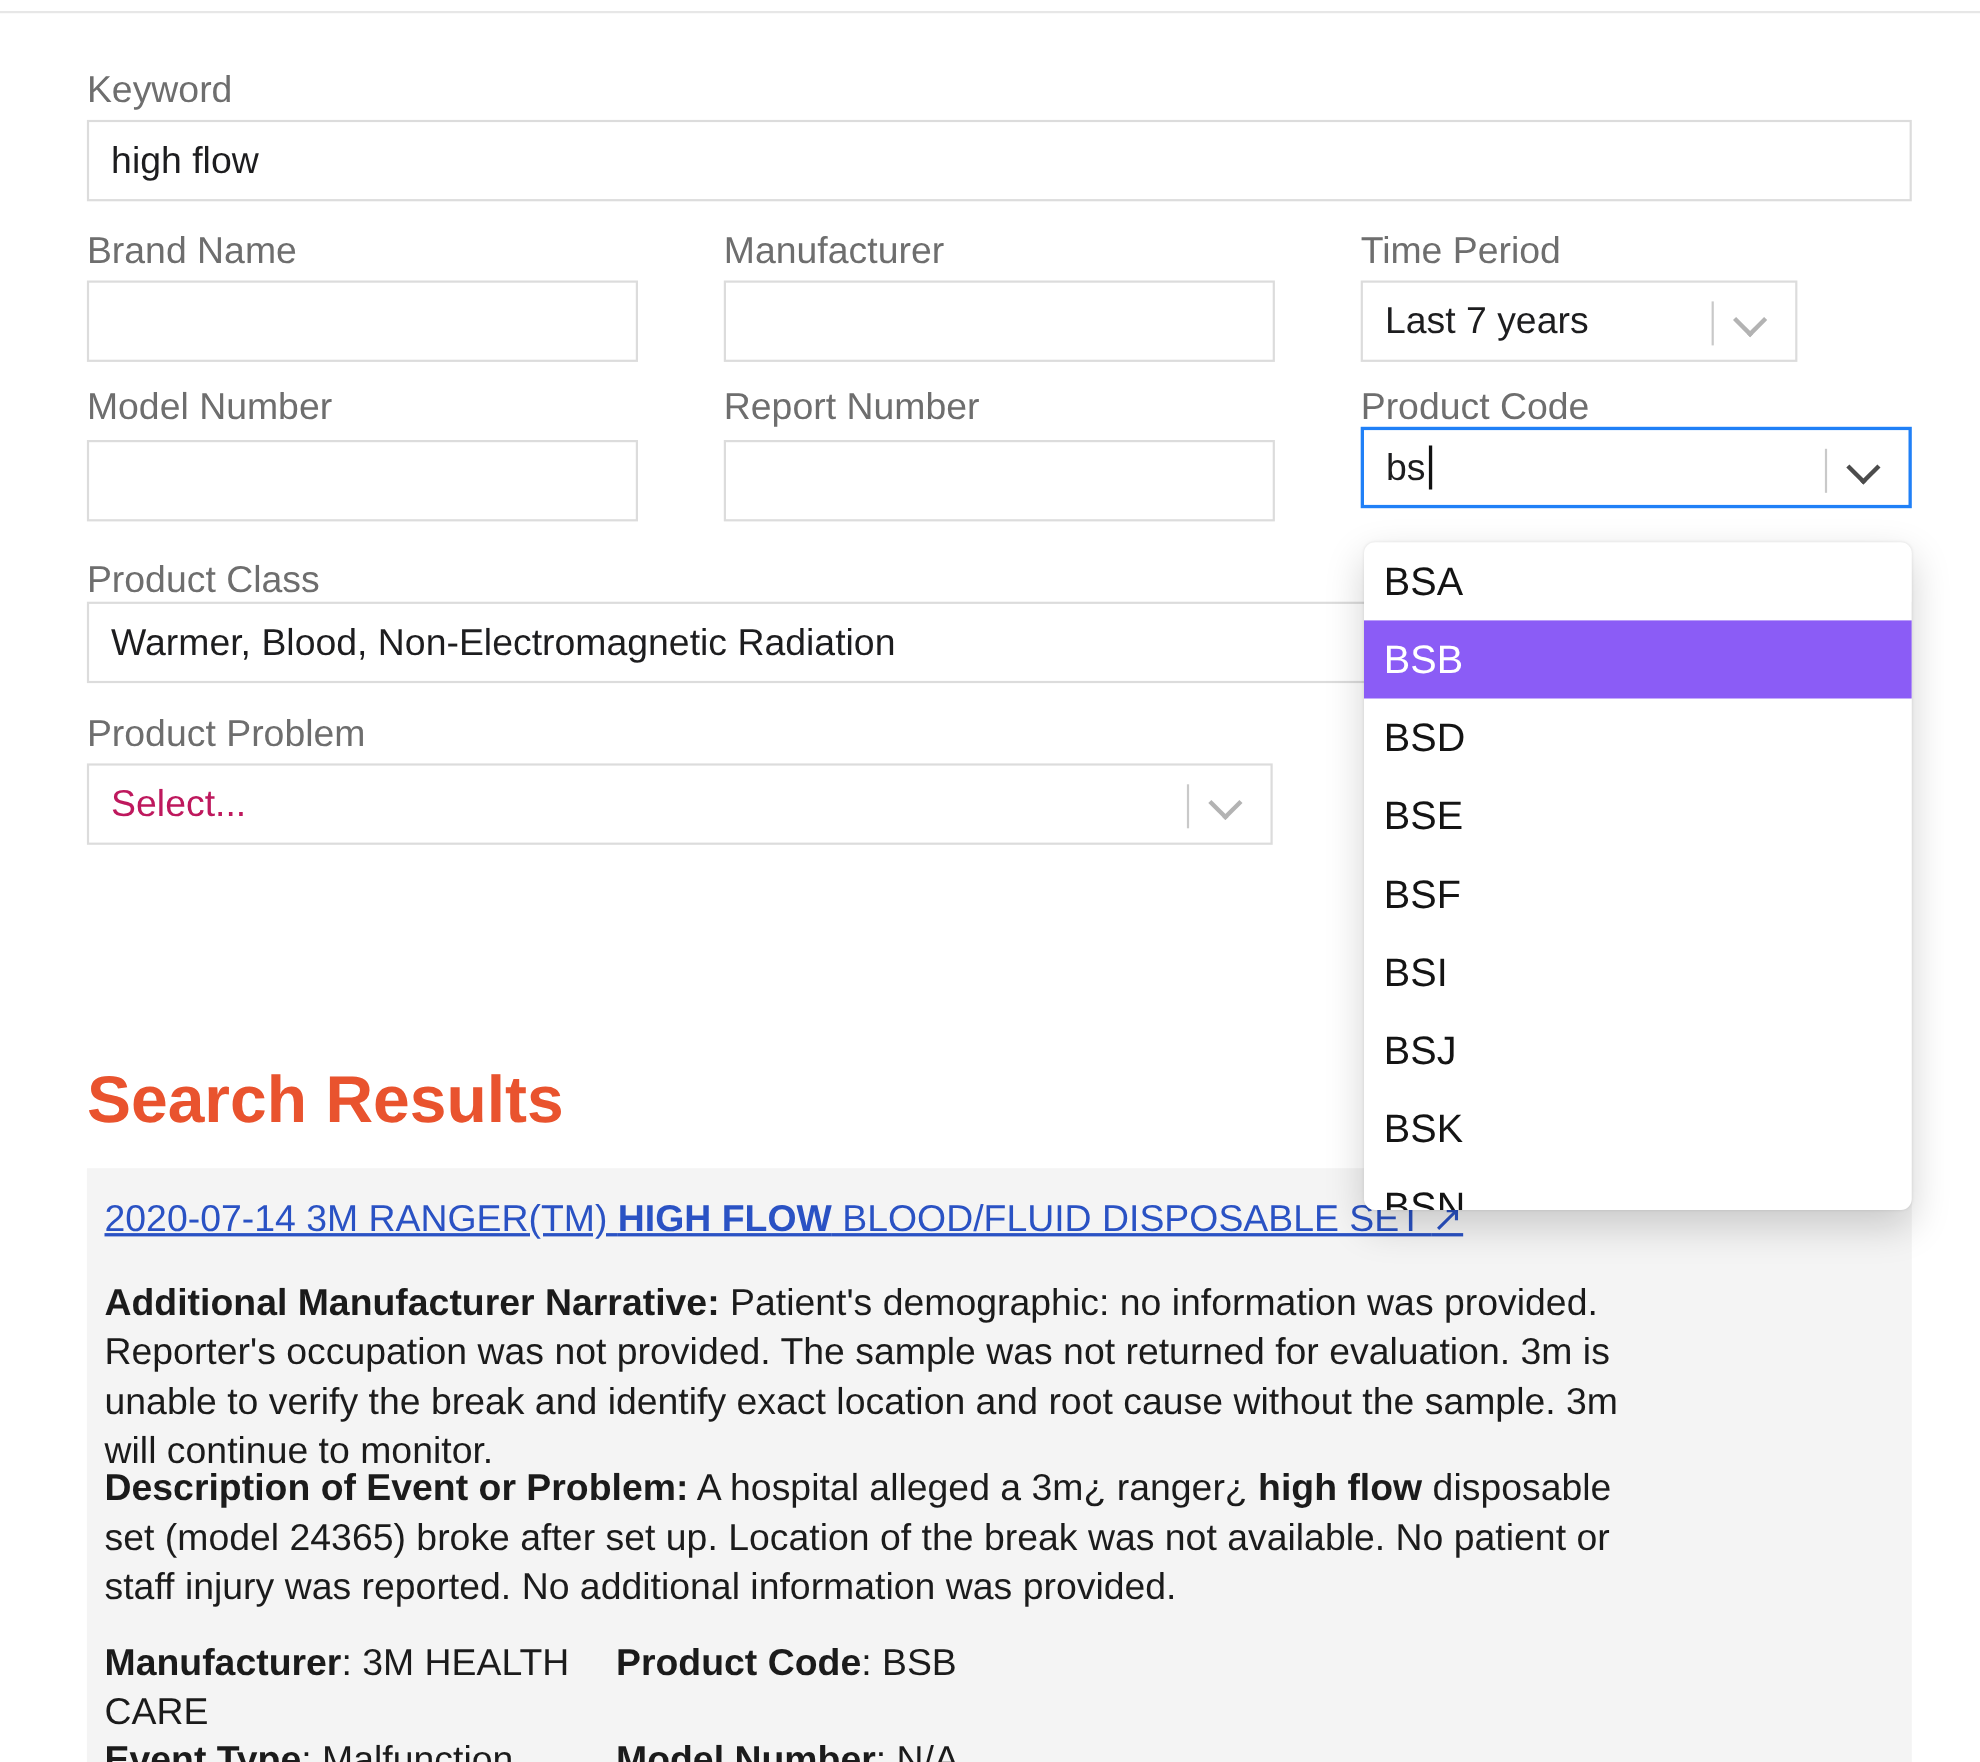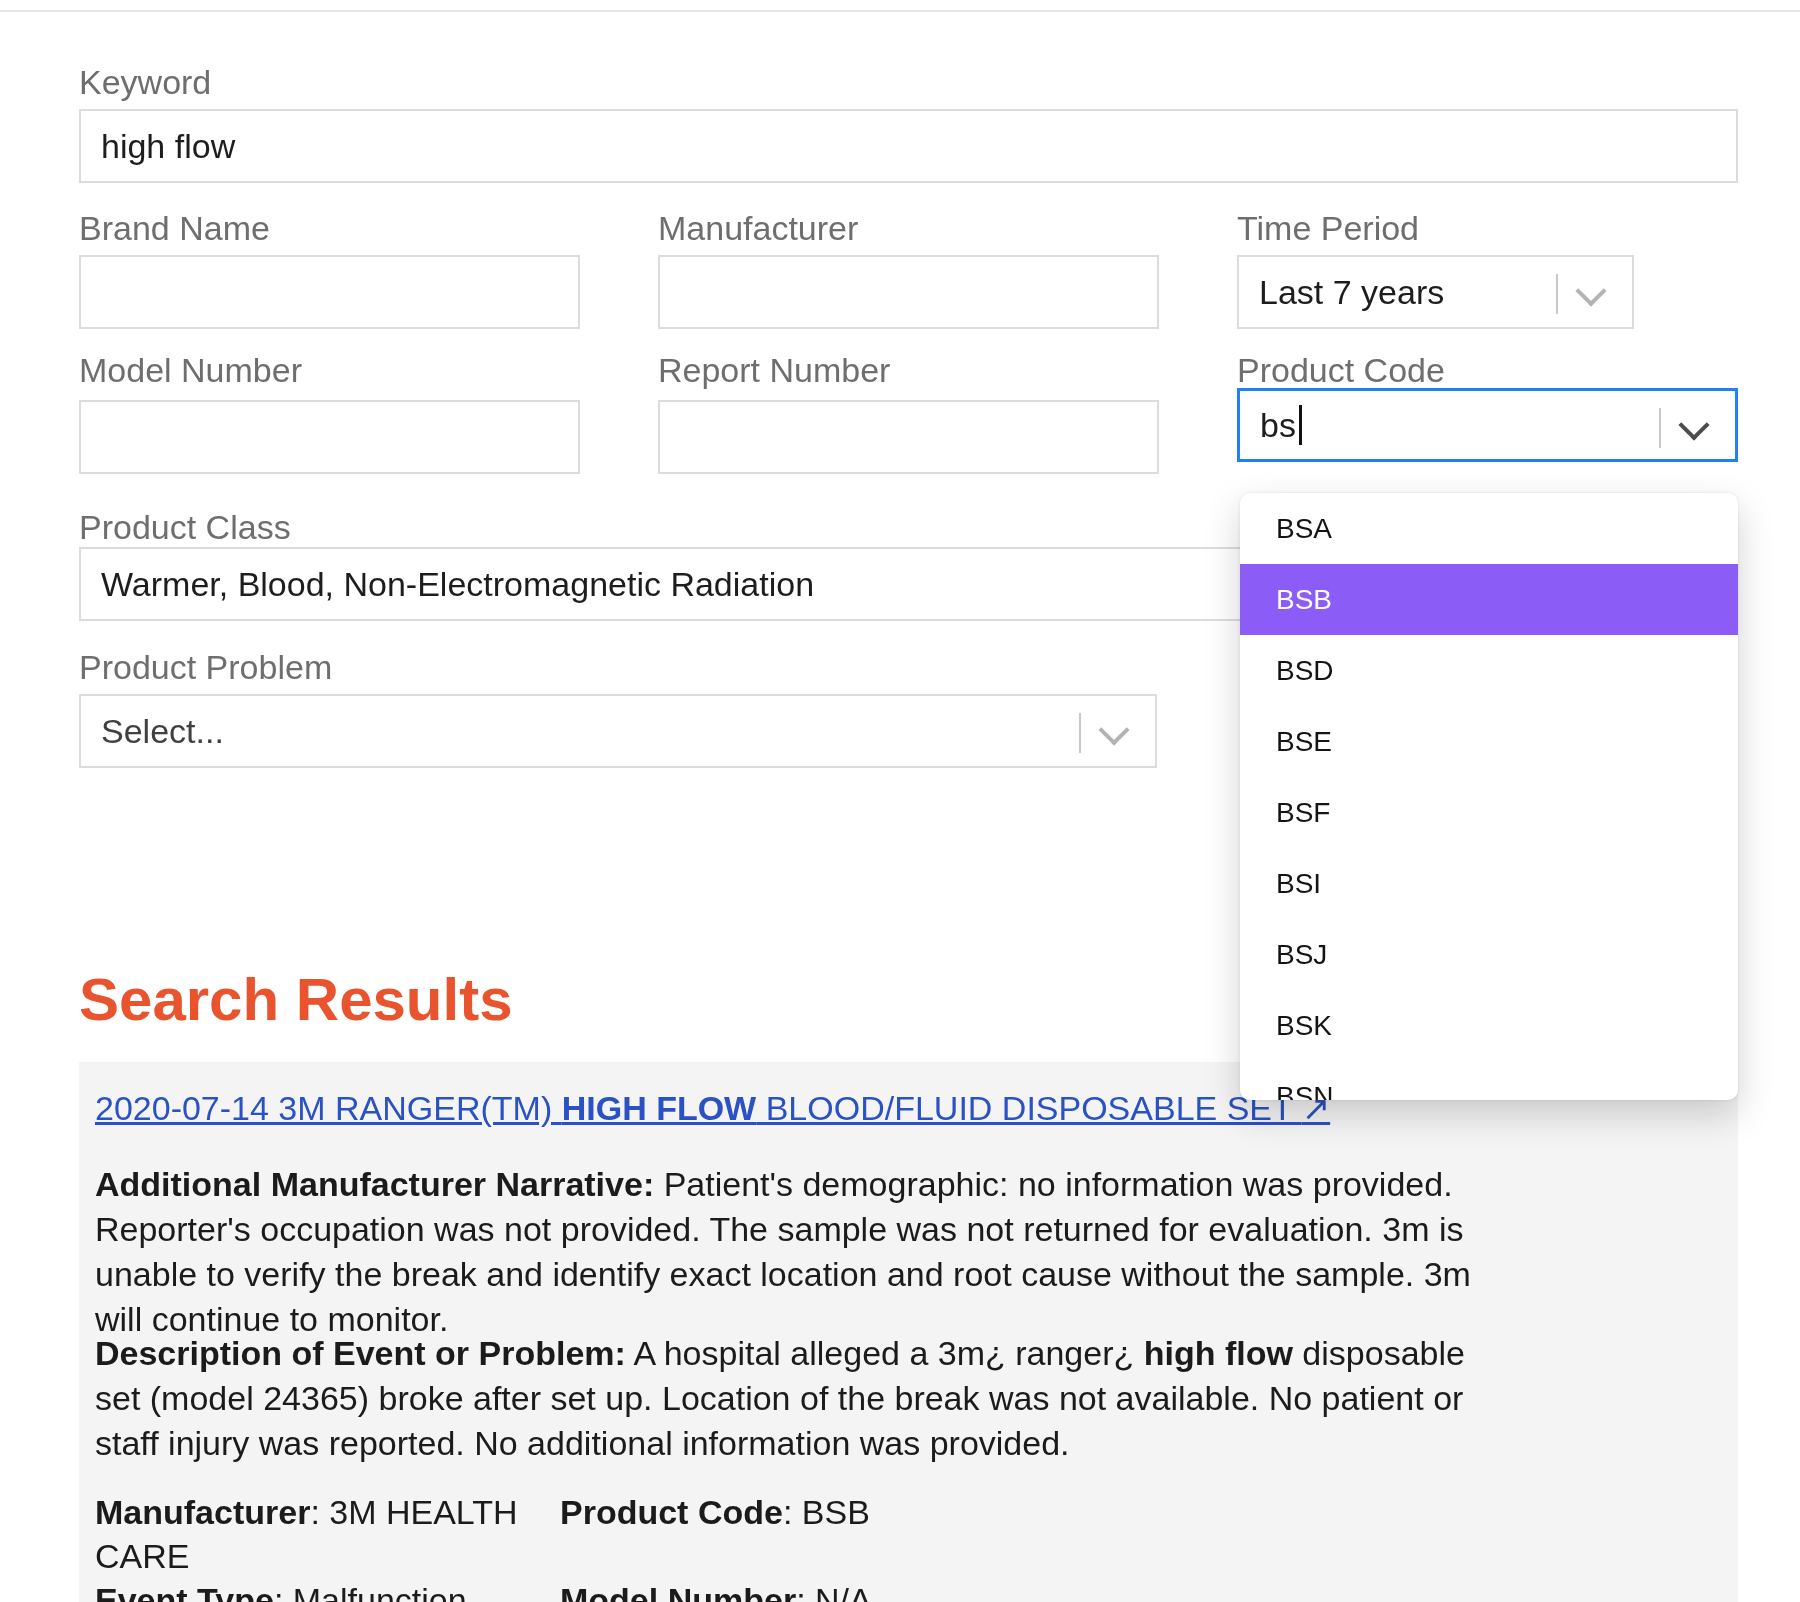--- a/index.html
+++ b/index.html
@@ -9,38 +9,38 @@
   .label { position:absolute; font-size:34px; line-height:40px; color:#6e6e6e; white-space:nowrap; }
 
   .input {
     position:absolute; height:74px; background:#fff;
     border:2px solid #dcdcdc; box-sizing:border-box;
     font-size:34px; color:#1d1d1f;
     display:flex; align-items:center; padding-left:20px;
     white-space:nowrap;
   }
   .input.focused { border:3px solid #2080F7; }
-  .placeholder { color:#404040; }
+  .placeholder { color:#be185d; }
 
   .divider { position:absolute; right:74px; top:17px; width:2px; height:40px; background:#c9c9c9; }
   .chev {
     position:absolute; right:30px; top:23px; width:22px; height:22px;
     border-right:4px solid #b3b3b3; border-bottom:4px solid #b3b3b3;
     transform:rotate(45deg); box-sizing:border-box;
   }
   .chev.dark { border-color:#4c4c4c; }
 
   .caret { display:inline-block; width:3px; height:40px; background:#111; margin-left:3px; }
 
   .panel {
     position:absolute; left:1240px; top:493px; width:498px; height:607px;
     background:#fff; border-radius:10px; overflow:hidden; z-index:30;
     box-shadow:0 0 3px rgba(0,0,0,.10), 0 14px 36px rgba(0,0,0,.18);
   }
-  .dd-item { height:71px; line-height:71px; padding-left:36px; font-size:28px; color:#141414; }
+  .dd-item { height:71px; line-height:71px; padding-left:18px; font-size:36px; color:#141414; }
   .dd-item.selected { background:#8b5cf6; color:#ffffff; }
 
   .heading { position:absolute; left:79px; top:972px; font-size:60px; line-height:56px; font-weight:bold; color:#E9532E; }
 
   .card { position:absolute; left:79px; top:1062px; width:1659px; height:560px; background:#f4f4f4; }
   .result-link {
     position:absolute; left:16px; top:24px; font-size:34px; line-height:45px;
     color:#2A52C4; text-decoration:underline; white-space:nowrap; cursor:pointer;
   }
   .para { position:absolute; left:16px; width:1398px; font-size:34px; line-height:45px; color:#1b1b1b; }

